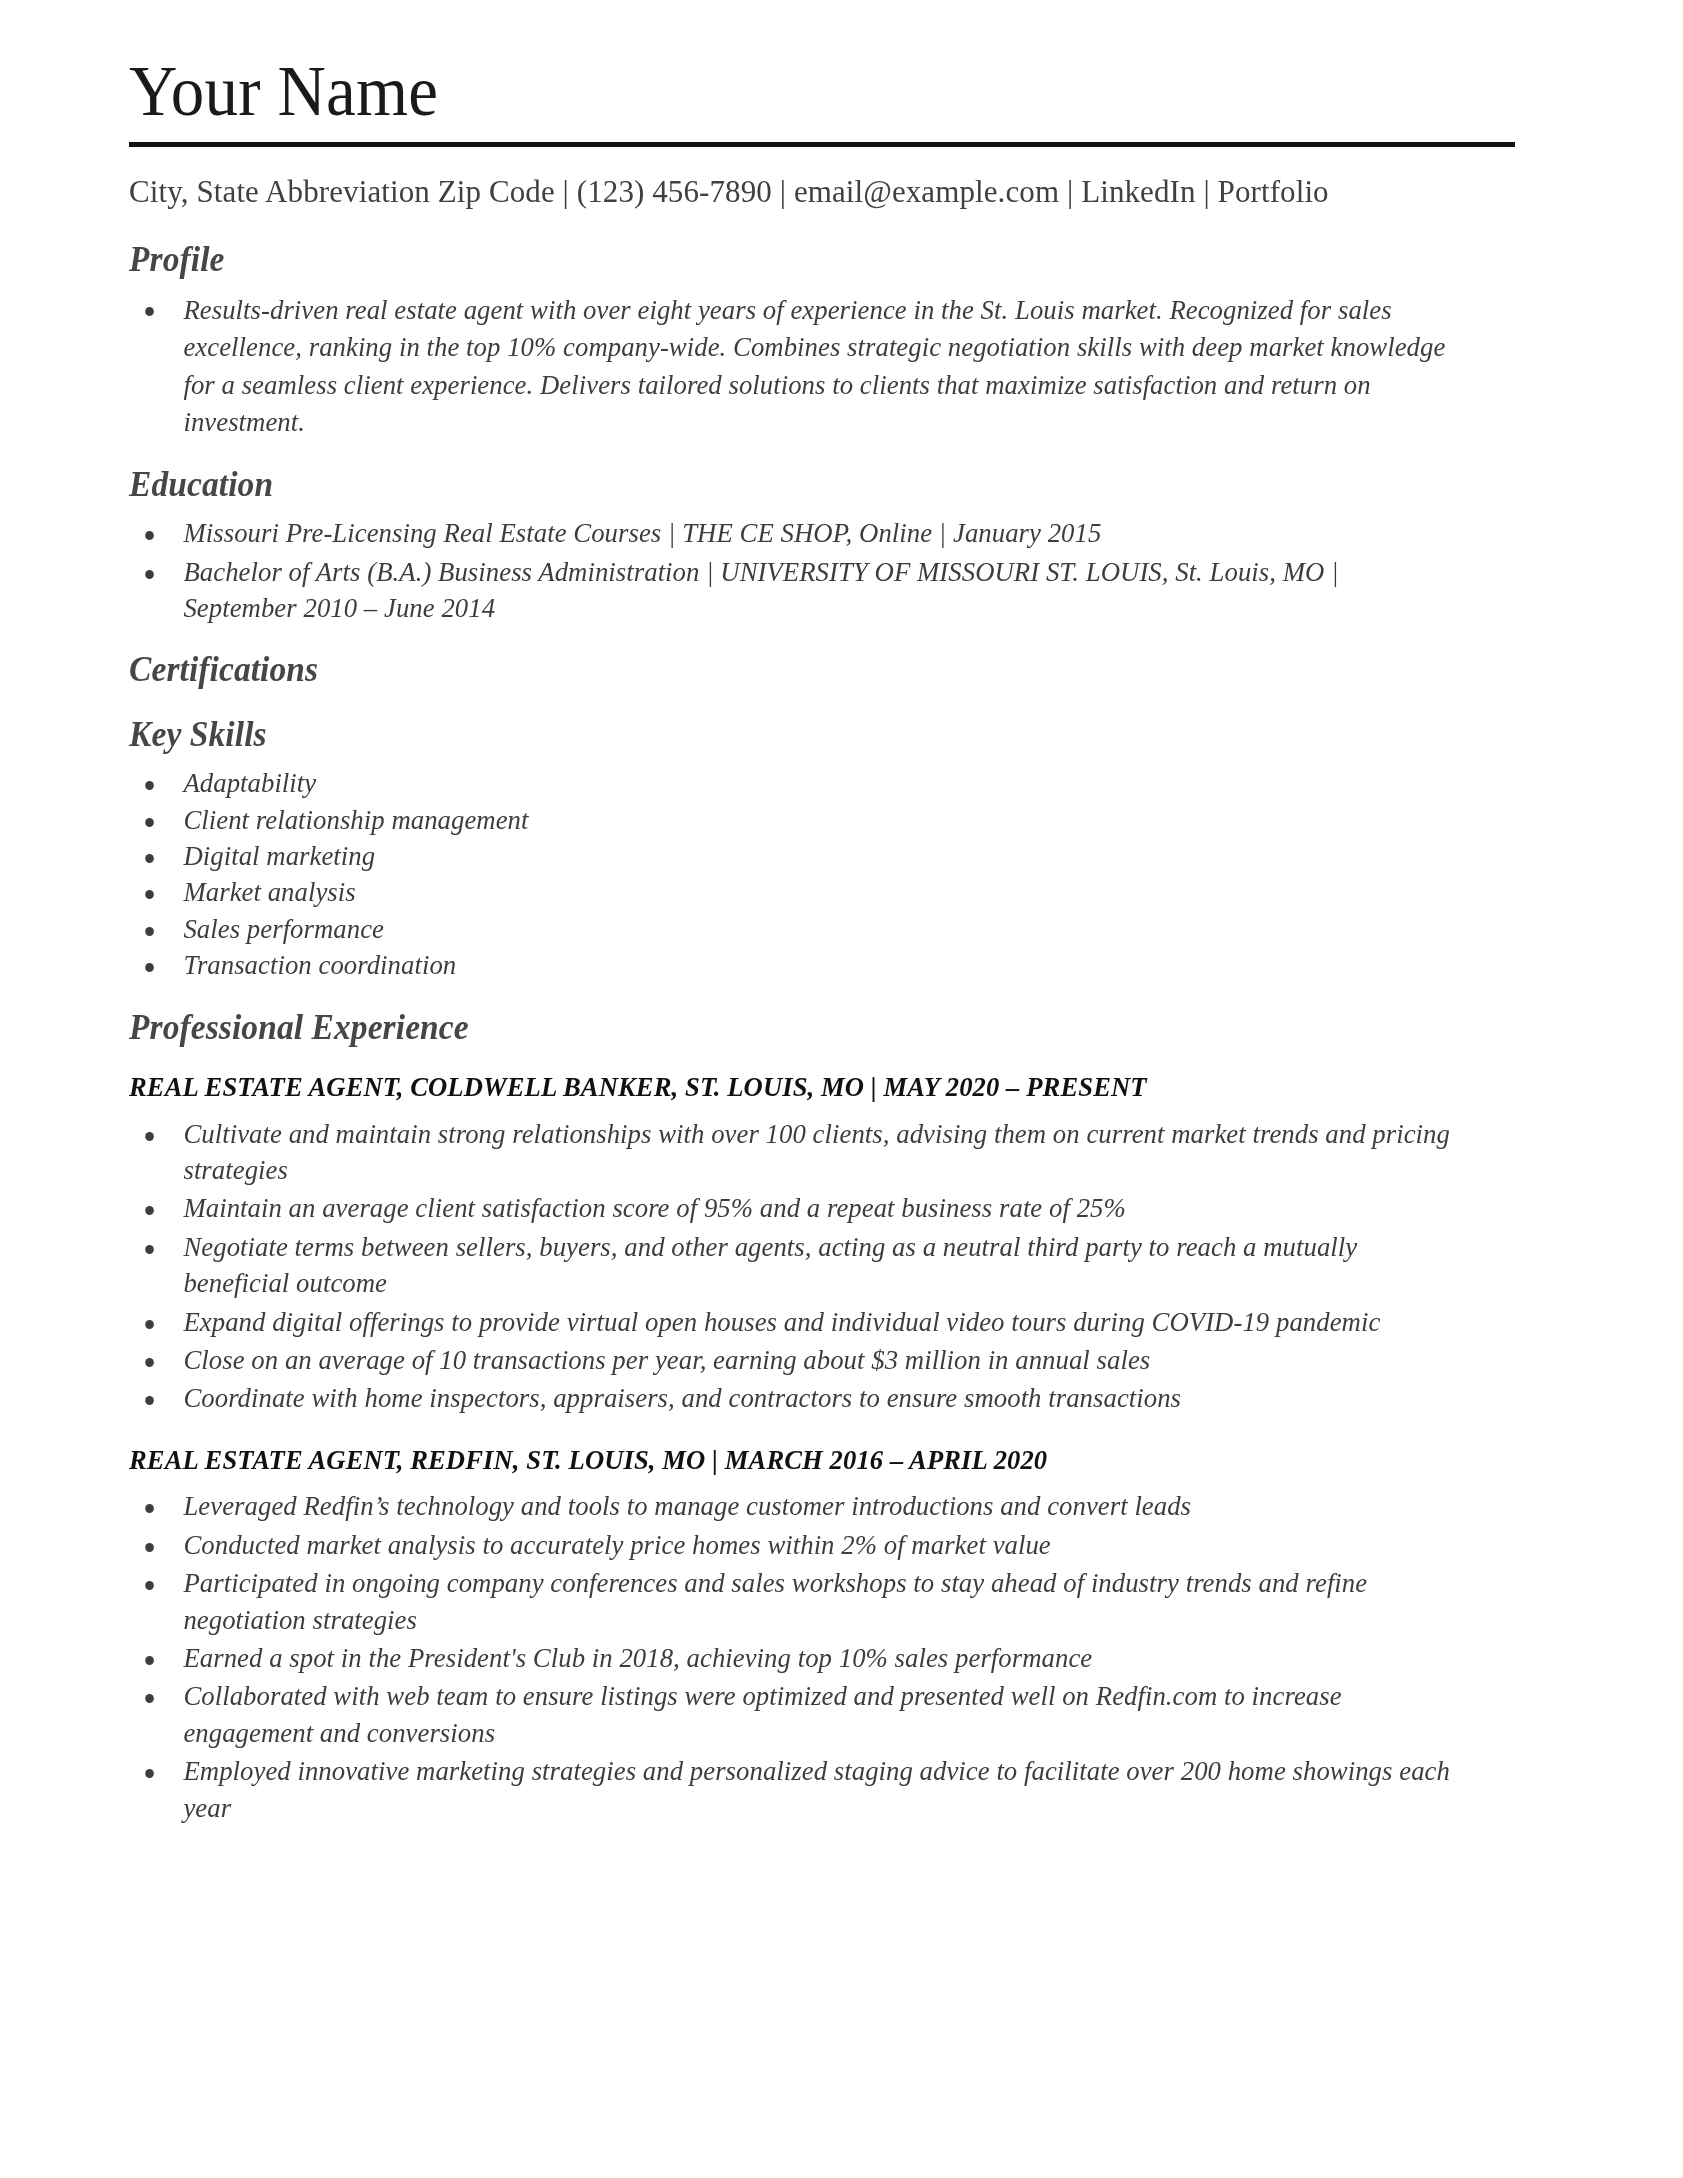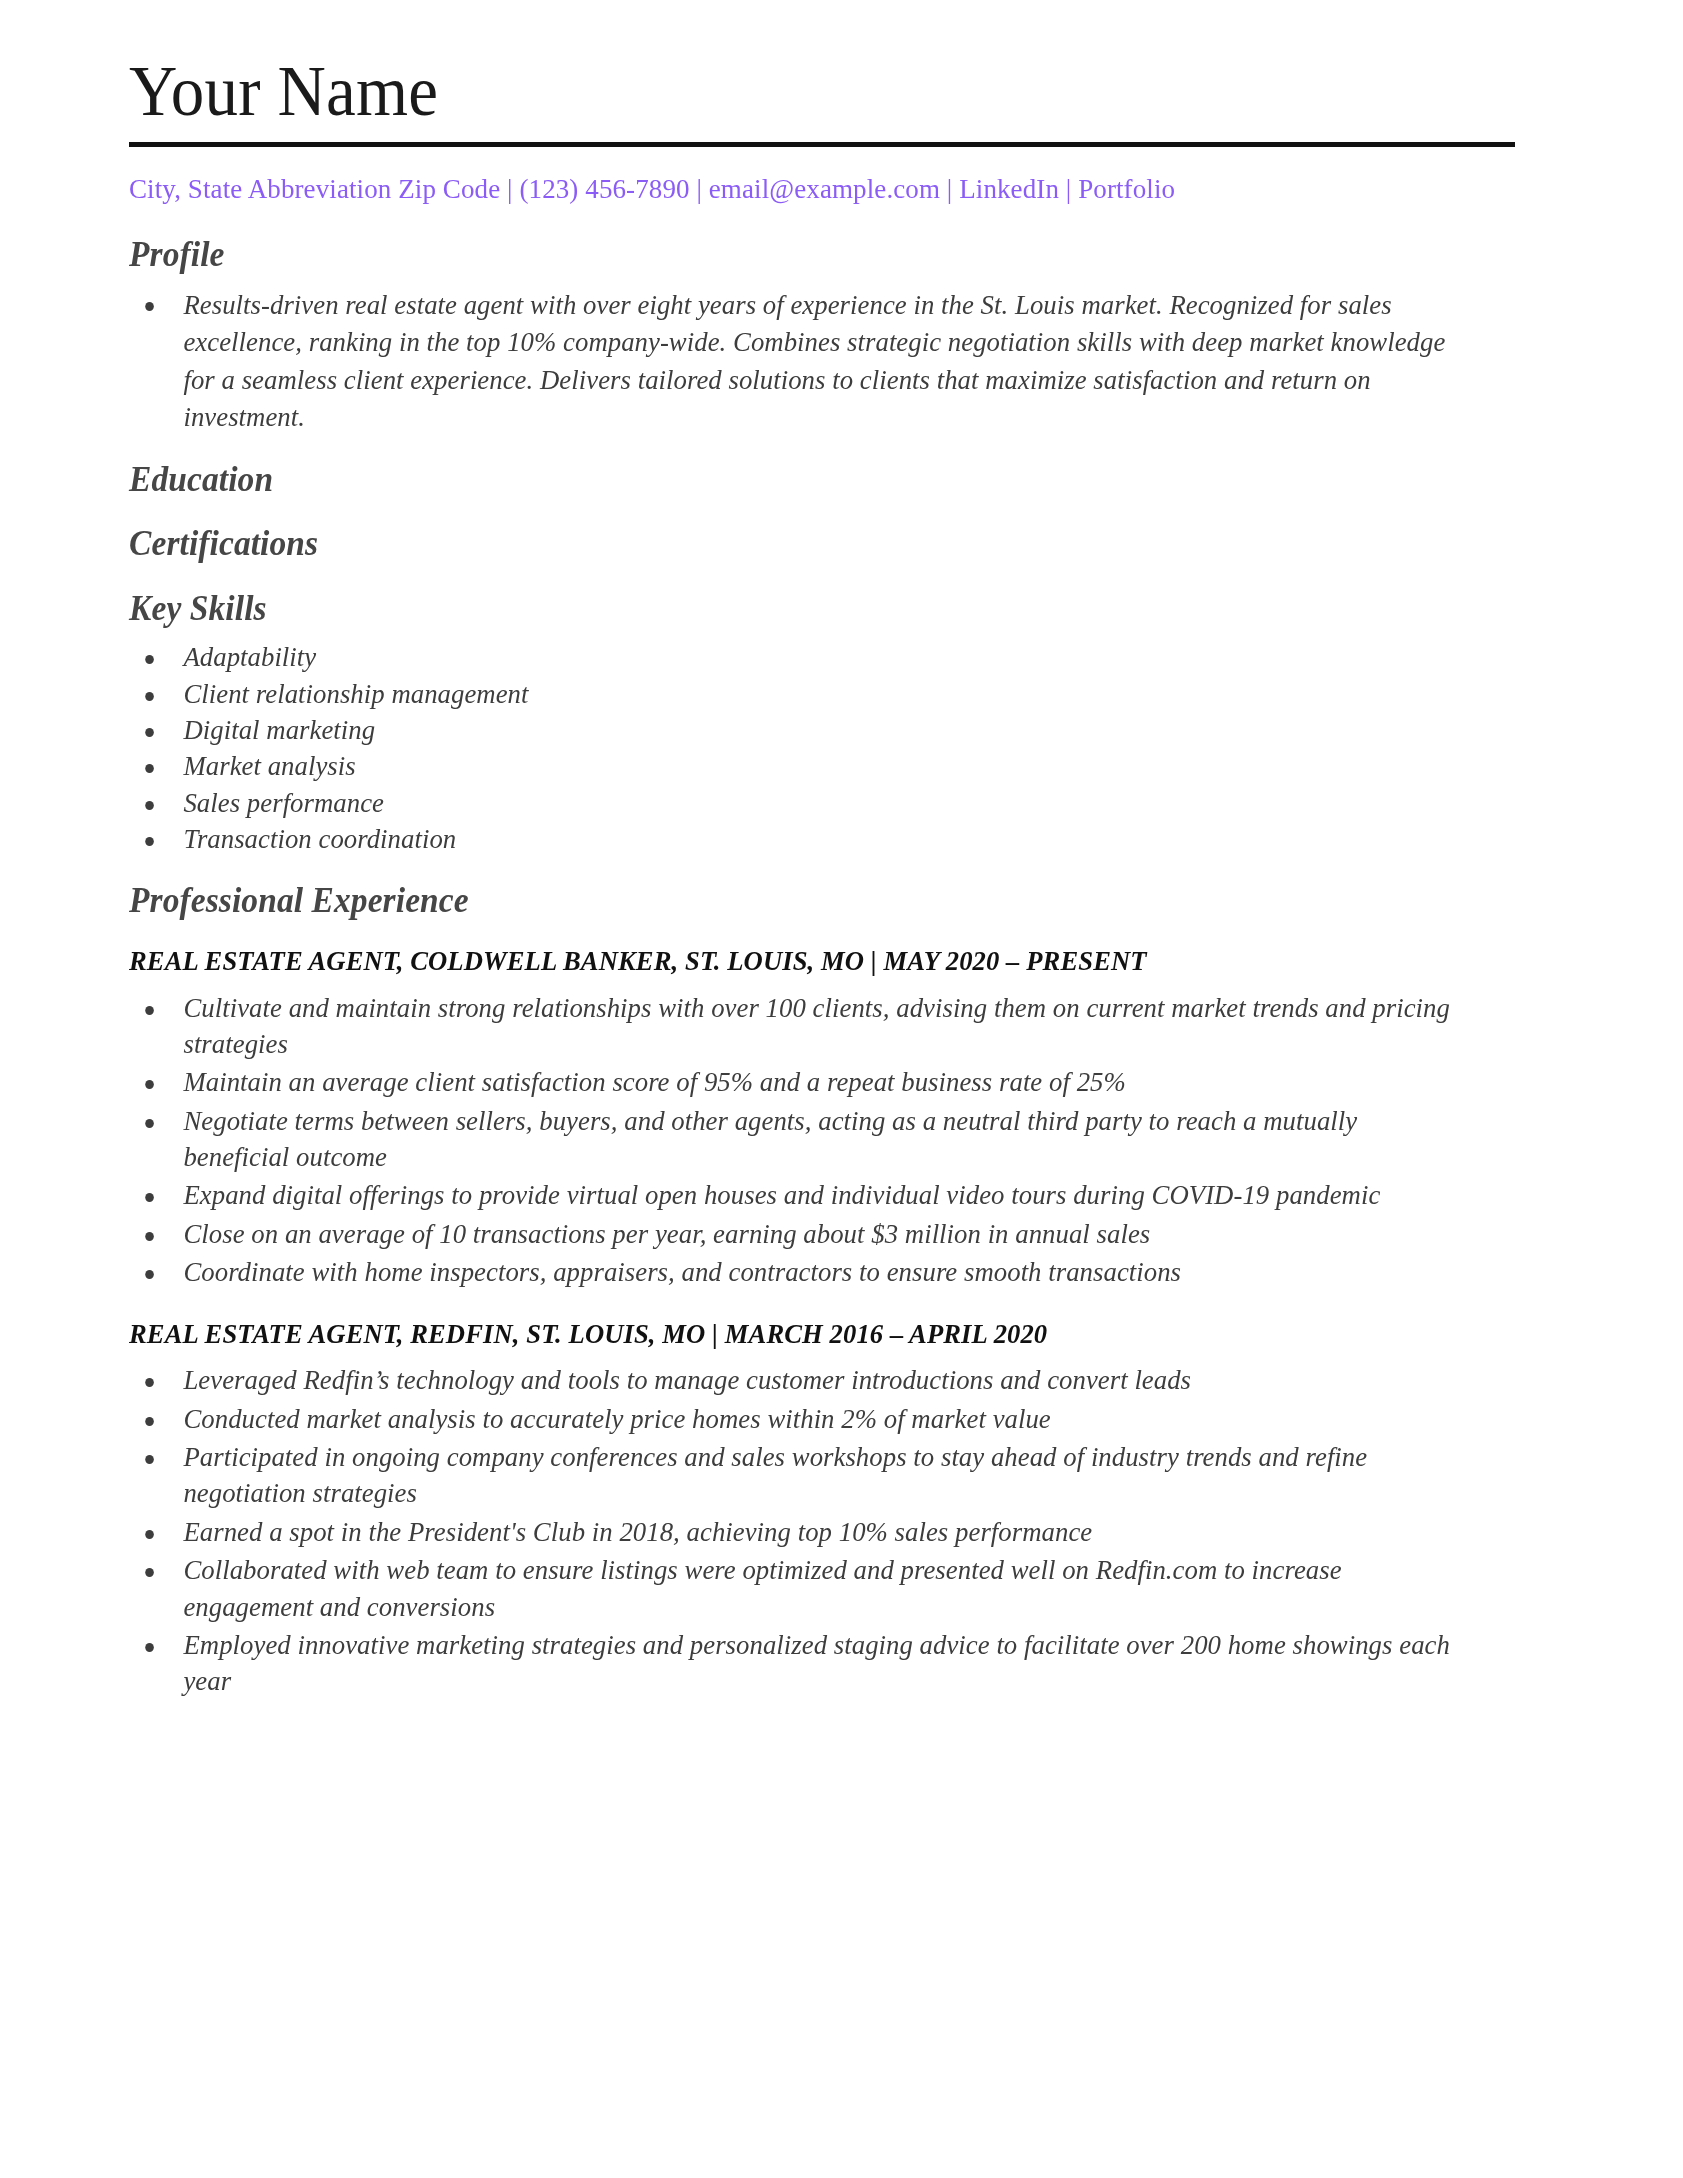--- a/index.html
+++ b/index.html
@@ -36,23 +36,23 @@
     white-space: nowrap;
     margin: 0 0 14px 0;
   }
   .name-rule {
     border: 0;
     border-top: 5px solid #111111;
     margin: 0 0 26px 0;
     width: 100%;
   }
   .contact {
-    font-size: 27px;
+    font-size: 31px;
     line-height: 1.25;
-    color: #8b5cf6;
+    color: #404040;
     letter-spacing: 0.1px;
     white-space: nowrap;
     margin: 0 0 26px 0;
   }
 
   
   .section {
     margin: 0 0 6px 0;
     font-style: italic;
   }
@@ -126,20 +126,24 @@
 
   <section class="section">
     <h2 class="section-title">Profile</h2>
     <ul class="bullets profile">
       <li>Results-driven real estate agent with over eight years of experience in the St. Louis market. Recognized for sales excellence, ranking in the top 10% company-wide. Combines strategic negotiation skills with deep market knowledge for a seamless client experience. Delivers tailored solutions to clients that maximize satisfaction and return on investment.</li>
     </ul>
   </section>
 
   <section class="section">
     <h2 class="section-title">Education</h2>
+    <ul class="bullets">
+      <li>Missouri Pre-Licensing Real Estate Courses | THE CE SHOP, Online | January 2015</li>
+      <li>Bachelor of Arts (B.A.) Business Administration | UNIVERSITY OF MISSOURI ST. LOUIS, St. Louis, MO | September 2010 – June 2014</li>
+    </ul>
   </section>
 
   <section class="section">
     <h2 class="section-title">Certifications</h2>
   </section>
 
 
   <section class="section">
     <h2 class="section-title">Key Skills</h2>
     <ul class="bullets compact">

